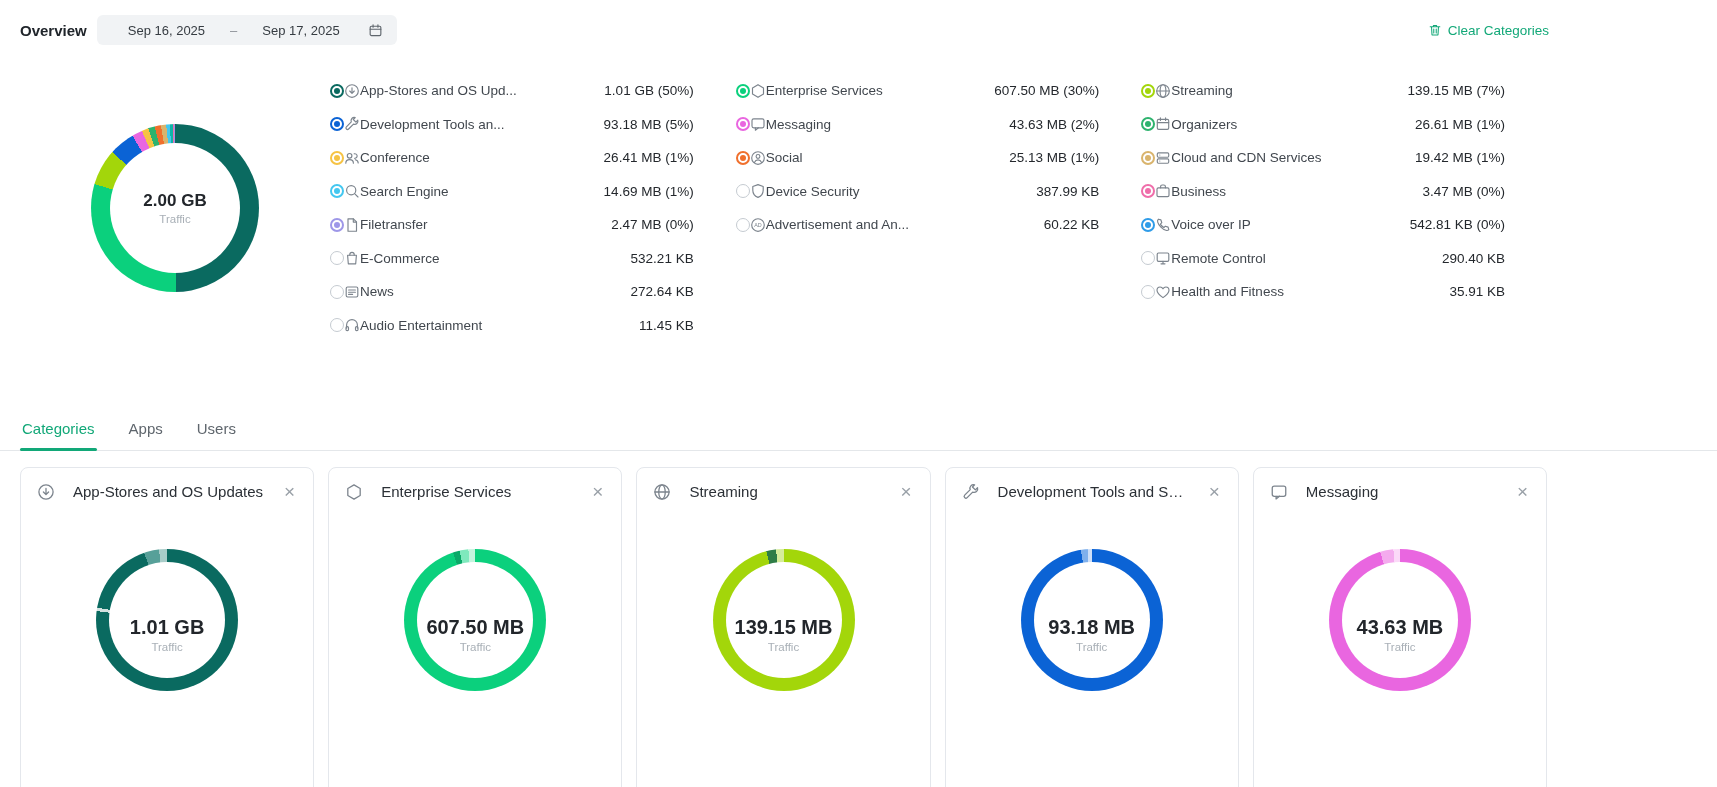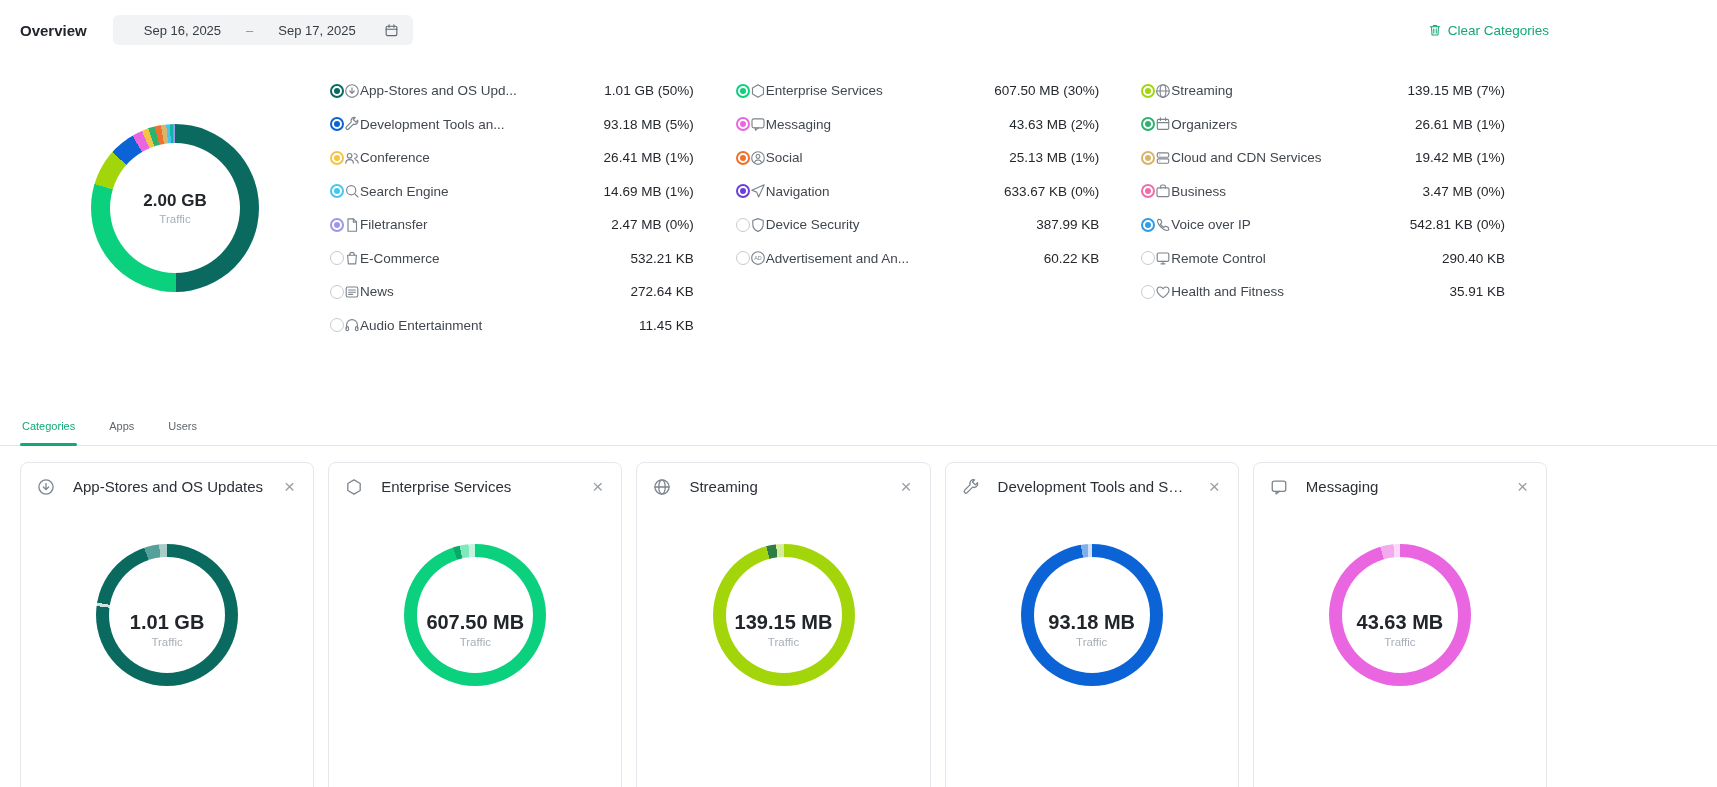--- a/index.html
+++ b/index.html
@@ -3,21 +3,21 @@
 <meta charset="utf-8">
 <style>
   * { box-sizing: border-box; margin: 0; padding: 0; }
   html, body { background: #ffffff; }
   body {
     width: 1717px; height: 787px; overflow: hidden;
     font-family: "Liberation Sans", "DejaVu Sans", sans-serif;
     color: #2b3036; font-size: 13.5px;
   }
   .topbar { display: flex; align-items: center; height: 60px; padding: 0 168px 0 20px; }
-  .page-title { font-size: 15px; font-weight: 700; color: #20252b; margin-right: 26px; }
+  .page-title { font-size: 15px; font-weight: 700; color: #20252b; margin-right: 10px; }
   .date-range {
     display: flex; align-items: center; width: 300px; height: 30px;
     background: #f1f3f5; border-radius: 6px; padding: 0 8px; cursor: pointer;
     color: #363c42; font-size: 13px;
   }
   .date-range .date { flex: 1; text-align: center; }
   .date-range .date-sep { color: #8b9096; padding: 0 2px; }
   .cal-icon { width: 26px; display: flex; justify-content: center; align-items: center; }
   .clear-btn {
     margin-left: auto; display: flex; align-items: center; gap: 6px;
@@ -45,21 +45,21 @@
   }
   .indicator.inactive { border-width: 1.5px; }
   .indicator .dot { width: 6px; height: 6px; border-radius: 50%; }
   .cat-icon { width: 16px; height: 16px; flex: none; display: flex; align-items: center; }
   .cat-label { color: #41474e; white-space: nowrap; }
   .cat-value { margin-left: auto; color: #24282d; white-space: nowrap; text-align: right; }
 
   .tabs { display: flex; gap: 30px; margin-top: 70px; padding: 0 170px 0 20px; border-bottom: 1px solid #e4e7ea; }
   .tab {
     position: relative; background: none; border: none; cursor: pointer; font-family: inherit;
-    font-size: 11px; color: #5f666d; padding: 8px 2px 13px;
+    font-size: 15px; color: #5f666d; padding: 8px 2px 13px;
   }
   .tab.active { color: #12a878; }
   .tab.active::after { content: ""; position: absolute; left: 0; right: 0; bottom: -1px; height: 3px; background: #12a878; border-radius: 2px; }
 
   .cards { display: flex; gap: 14px; padding: 16px 170px 0 20px; }
   .card { flex: 1; min-width: 0; background: #fff; border: 1px solid #e4e7ec; border-radius: 8px; padding: 14px 16px; height: 360px; }
   .card-head { display: flex; align-items: center; gap: 18px; }
   .card-icon { width: 18px; height: 18px; flex: none; display: flex; }
   .card-title { font-size: 15px; color: #2b3036; white-space: nowrap; overflow: hidden; text-overflow: ellipsis; }
   .card-close { margin-left: auto; flex: none; background: none; border: none; cursor: pointer; color: #9aa1a8; font-size: 19px; line-height: 1; padding: 0 2px; }
@@ -239,32 +239,20 @@
               <svg width="16" height="16" viewBox="0 0 16 16" fill="none" stroke="#7c848d" stroke-width="1.15" stroke-linecap="round" stroke-linejoin="round">
                 <circle cx="8" cy="8" r="6.3"></circle>
                 <circle cx="8" cy="6.4" r="1.9"></circle>
                 <path d="M4.4 12.4c.8-1.7 2.1-2.5 3.6-2.5s2.8.8 3.6 2.5"></path>
               </svg>
             </span>
             <span class="cat-label">Social</span>
             <span class="cat-value">25.13 MB (1%)</span>
           </div>
           <div class="legend-row">
-            <span class="indicator" style="border-color: rgb(107, 63, 216);">
-              <span class="dot" style="background: rgb(107, 63, 216);"></span>
-            </span>
-            <span class="cat-icon">
-              <svg width="16" height="16" viewBox="0 0 16 16" fill="none" stroke="#7c848d" stroke-width="1.15" stroke-linecap="round" stroke-linejoin="round">
-                <path d="M14.2 1.8L1.8 7.2l4.9 1.9 1.9 4.9z"></path>
-              </svg>
-            </span>
-            <span class="cat-label">Navigation</span>
-            <span class="cat-value">633.67 KB (0%)</span>
-          </div>
-          <div class="legend-row">
             <span class="indicator inactive"></span>
             <span class="cat-icon">
               <svg width="16" height="16" viewBox="0 0 16 16" fill="none" stroke="#7c848d" stroke-width="1.15" stroke-linecap="round" stroke-linejoin="round">
                 <path d="M8 1.6l5.2 1.9v3.7c0 3.5-2.1 6-5.2 7.2-3.1-1.2-5.2-3.7-5.2-7.2V3.5z"></path>
               </svg>
             </span>
             <span class="cat-label">Device Security</span>
             <span class="cat-value">387.99 KB</span>
           </div>
           <div class="legend-row">

